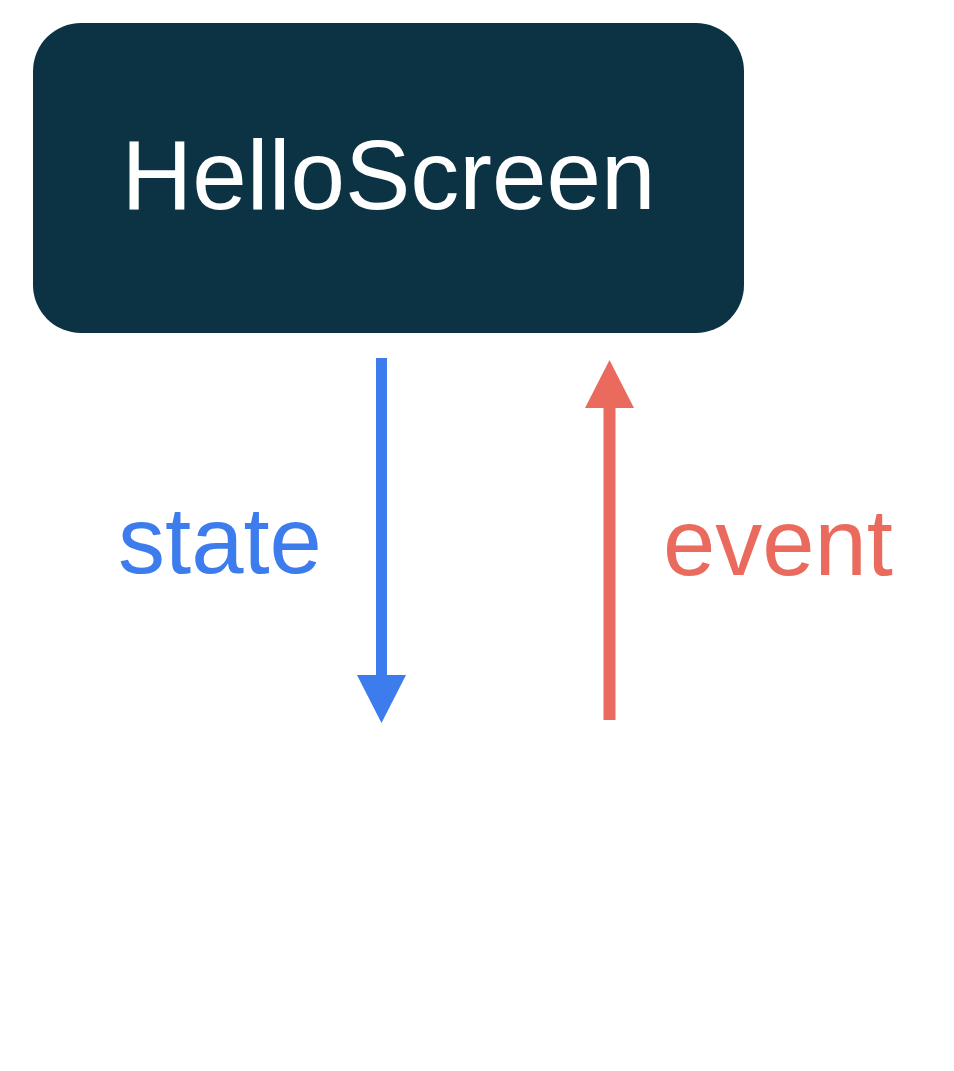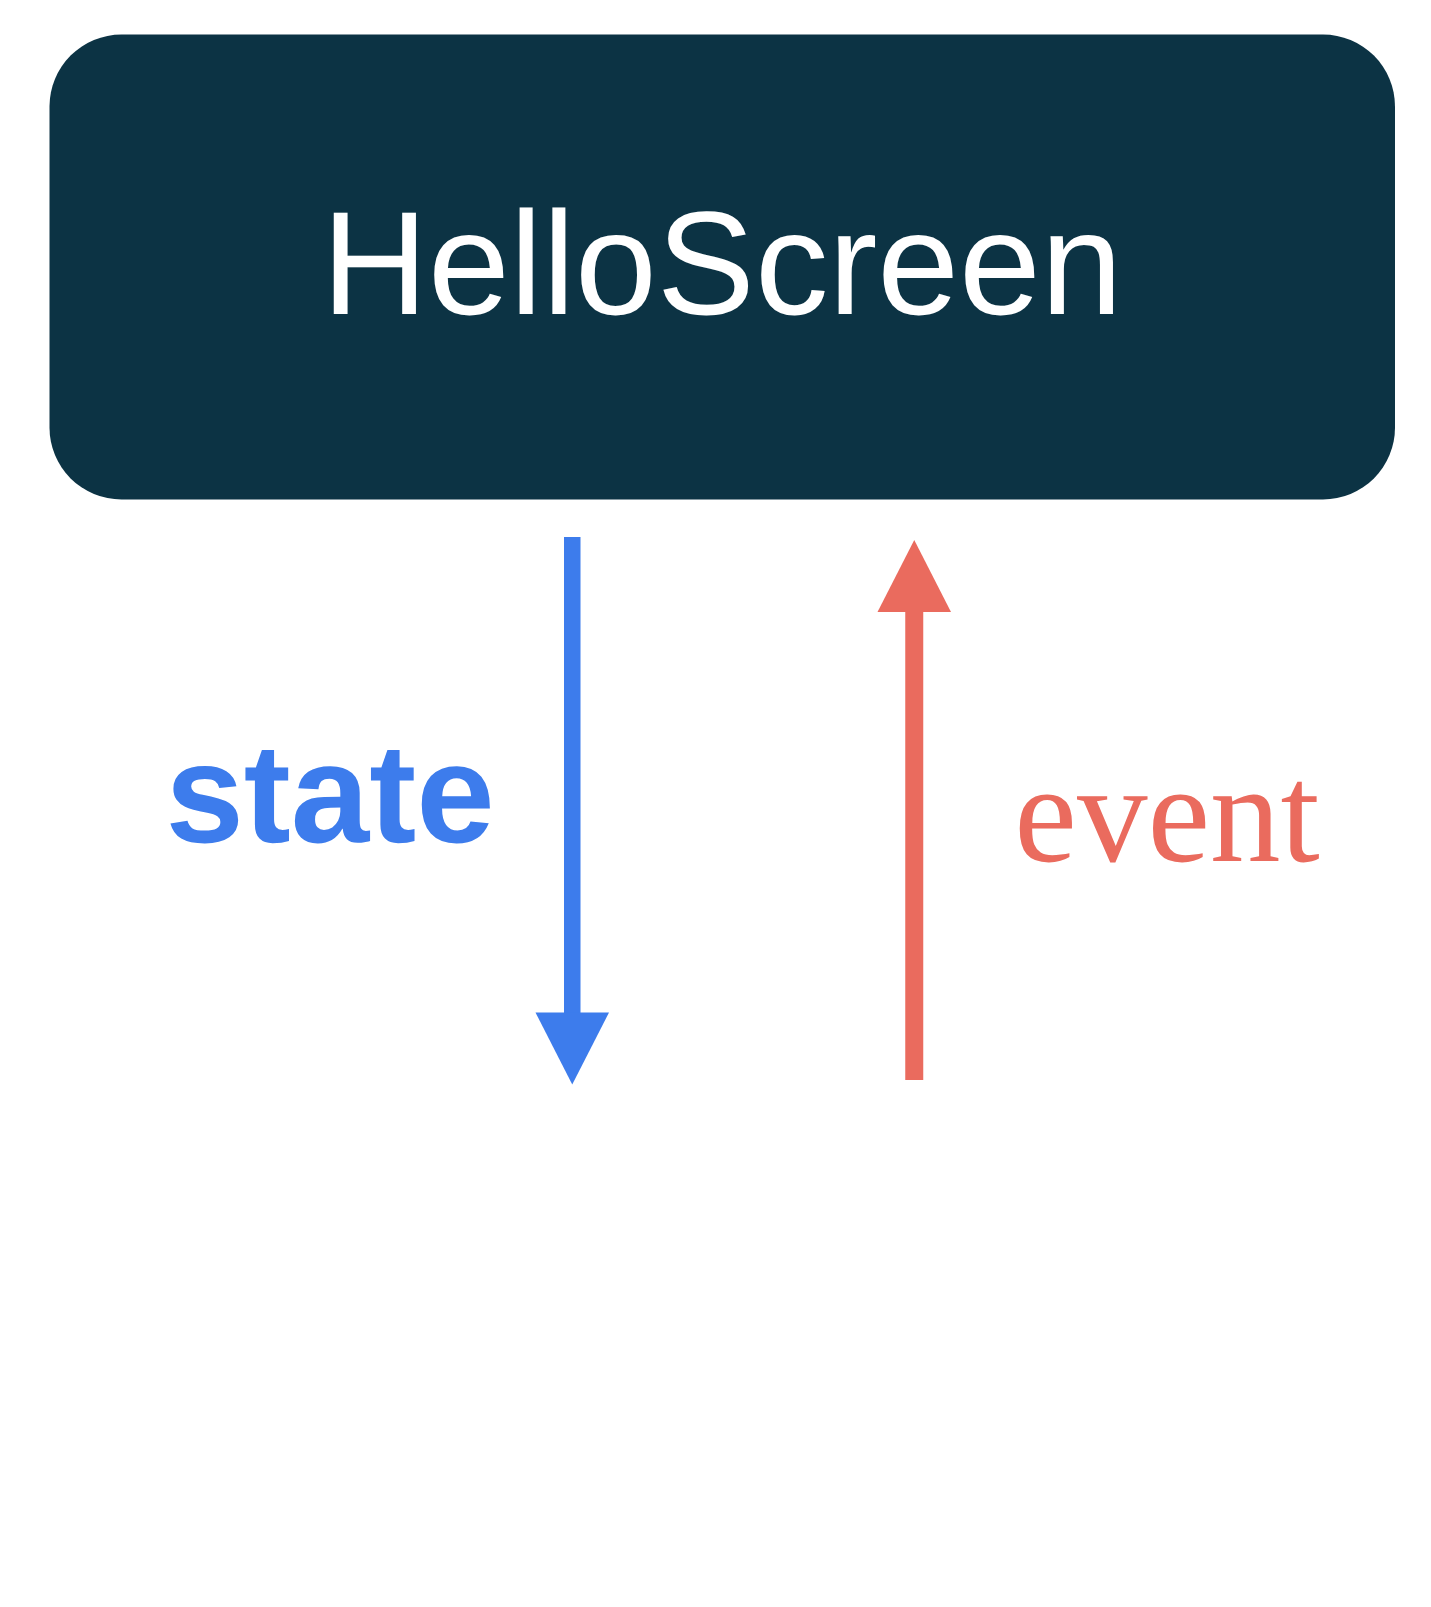--- a/index.html
+++ b/index.html
@@ -17,21 +17,21 @@
   .canvas {
     position: relative;
     width: 954px;
     height: 1071px;
     background: var(--background);
     overflow: hidden;
   }
   .node {
     position: absolute;
     left: 33px;
-    width: 897px;
+    width: 711px;
     background: var(--box-bg);
     color: var(--box-text);
     display: flex;
     align-items: center;
     justify-content: center;
     text-align: left;
   }
   .node-top {
     top: 23px;
     height: 310px;
@@ -63,29 +63,27 @@
   .event-fill   { fill: var(--event-red); }
   .edge-label {
     position: absolute;
     transform: translate(-50%, -50%);
     font-size: 94px;
     line-height: 1;
     white-space: nowrap;
   }
   .edge-label-state {
     left: 220px;
-    top: 529px;
+    top: 541px;
     color: var(--state-blue);
-    font-weight: bold;
   }
   .edge-label-event {
     left: 778px;
     top: 543px;
     color: var(--event-red);
-    font-family: Liberation Serif, serif;
   }
 </style>
 </head>
 <body>
 
 <div class="canvas">
 
   <div class="node node-top">
     <div class="node-label">HelloScreen</div>
   </div>

